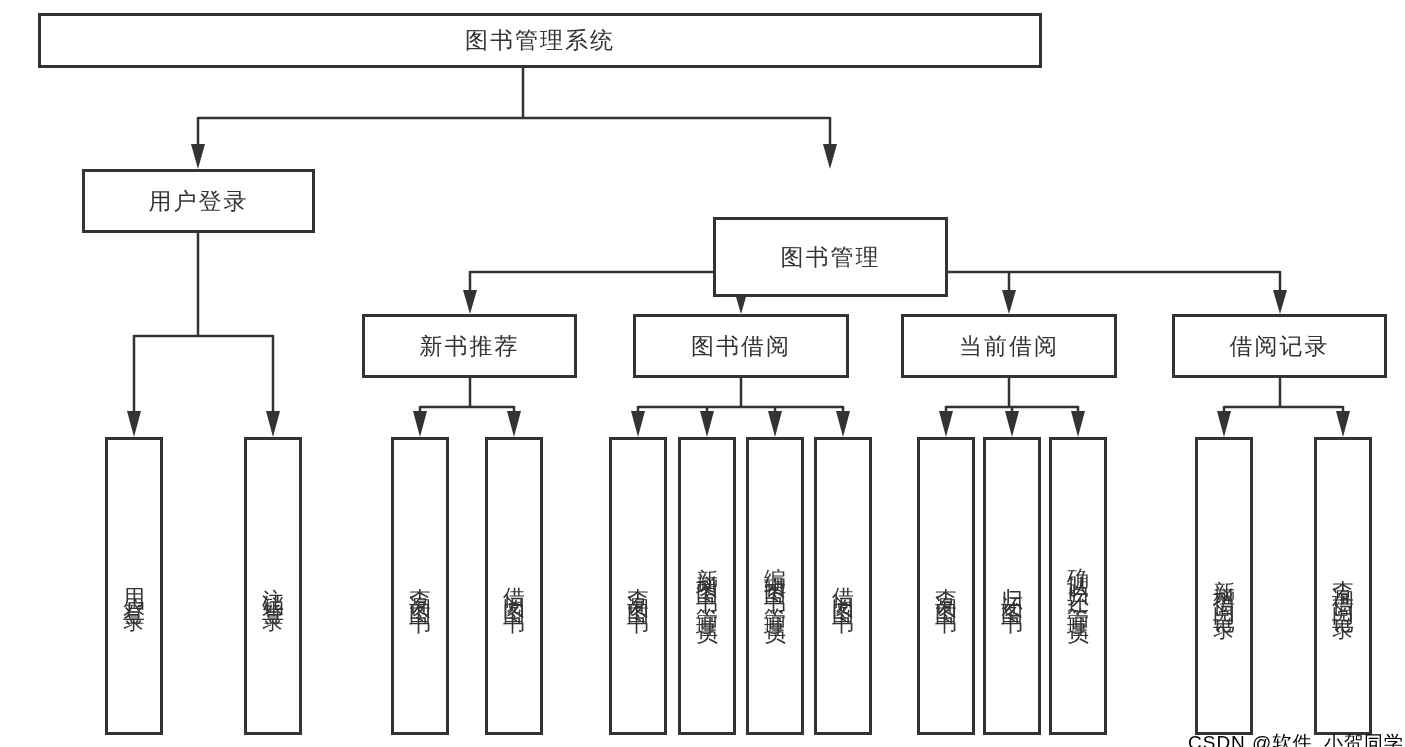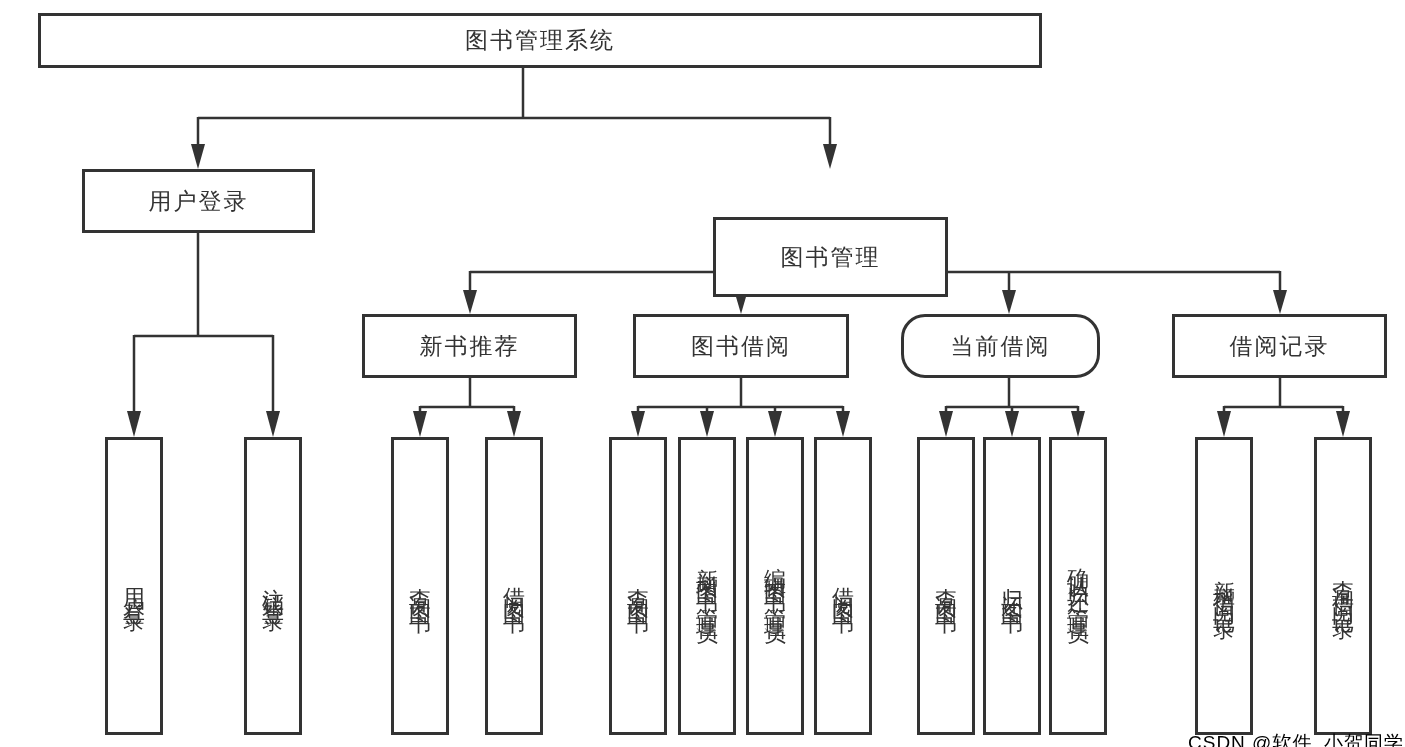--- a/index.html
+++ b/index.html
@@ -140,21 +140,21 @@
   <div class="hbox" style="left:713px;top:180px;width:235px;height:80px;margin-top:37px;">
     <span>图书管理</span>
   </div>
 
   <div class="hbox" style="left:633px;top:314px;width:216px;height:64px;">
     <span>图书借阅</span>
   </div>
   <div class="hbox" style="left:362px;top:314px;width:215px;height:64px;">
     <span>新书推荐</span>
   </div>
-  <div class="hbox" style="left:901px;top:314px;width:199px;height:64px;border-radius:24px;">
+  <div class="hbox" style="left:901px;top:314px;width:216px;height:64px;">
     <span>当前借阅</span>
   </div>
   <div class="hbox" style="left:1172px;top:314px;width:215px;height:64px;">
     <span>借阅记录</span>
   </div>
 
   <div class="vbox" style="left:105px;">
     <span class="vtext">用户登录</span>
   </div>
   <div class="vbox" style="left:244px;">

